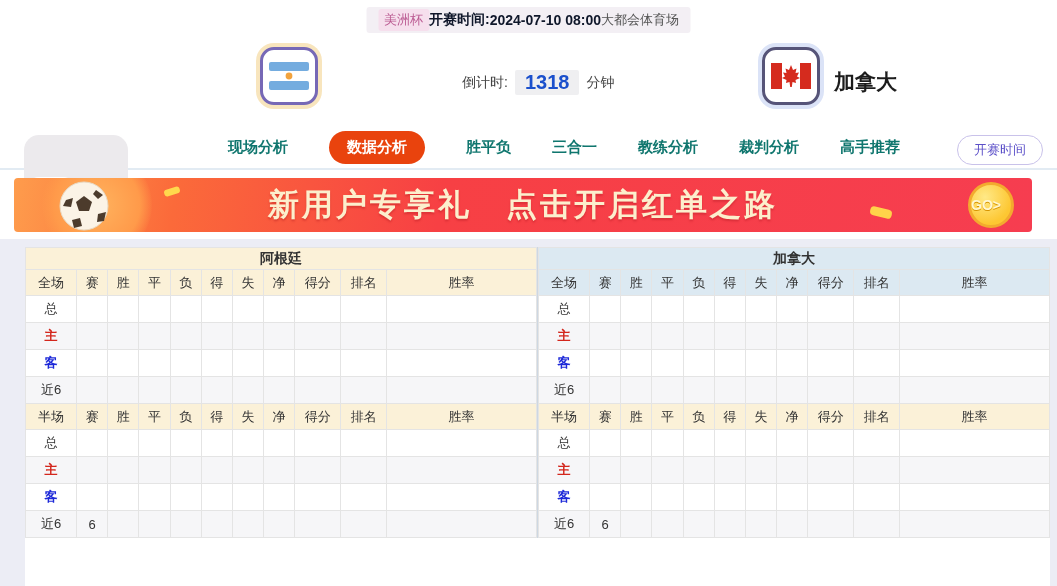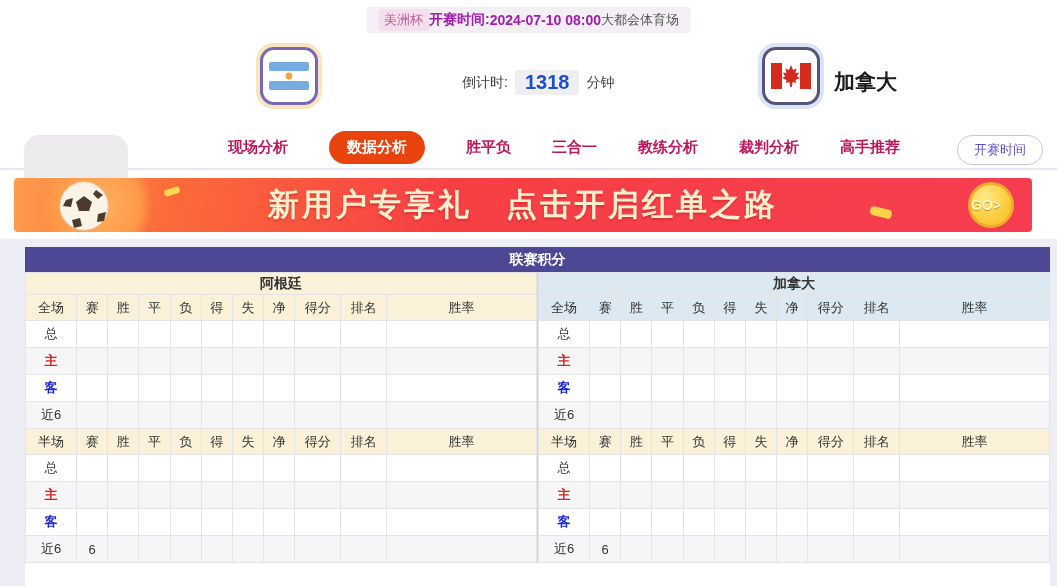--- a/index.html
+++ b/index.html
@@ -5,21 +5,21 @@
   * { margin:0; padding:0; box-sizing:border-box; }
   html,body { background:#fff; }
   body { font-family:"Liberation Sans","DejaVu Sans",sans-serif; }
   .page { position:relative; width:1057px; height:586px; background:#fff; overflow:hidden; }
 
   
   .top-info { position:absolute; top:7px; left:50%; transform:translateX(-50%);
     height:26px; display:flex; align-items:center; padding:0 12px;
     background:#f3eff4; border-radius:3px; white-space:nowrap; }
   .league-tag { background:#f6dfed; color:#bb5a92; font-size:13px; padding:2px 6px; border-radius:3px; }
-  .kick-label,.kick-time { font-size:14px; font-weight:bold; color:#a21caf;text-align:right; }
+  .kick-label,.kick-time { font-size:14px; font-weight:bold; color:#0f172a;text-align:right; }
   .venue { font-size:13px; color:#555; }
 
   
   .match-header { position:absolute; top:36px; left:0; width:100%; height:90px; background:#fff; }
   .team-name { position:absolute; font-size:21px; font-weight:bold; color:#1c1c1c; top:32px; }
   .home-name { left:140px; }
   .away-name { left:834px; }
   .flag-box { position:absolute; top:11px; width:58px; height:58px; background:#fff;
     border-radius:14px; display:flex; align-items:center; justify-content:center; }
   .home-flag { left:260px; border:3px solid #7668b6; box-shadow:0 0 0 4px #f8e5bd; }
@@ -30,21 +30,21 @@
   .cd-value { font-size:20px; font-weight:bold; color:#1b50cc; background:#efeff1; padding:1px 10px; border-radius:2px; }
 
   
   .nav { position:absolute; top:127px; left:0; width:100%; height:43px; background:#fff;
     border-bottom:2px solid #e2ebf3; }
   .lang-toggle { position:absolute; left:24px; top:8px; background:#eceaed; border-radius:15px;
     display:flex; padding:2px; font-size:13px; }
   .lang-opt { padding:16px 12px; border-radius:13px; color:#999; cursor:pointer;margin-top:40px; }
   .lang-opt.selected { background:#fff; color:#444; font-weight:bold; }
   .tabs { position:absolute; left:228px; top:0; height:41px; display:flex; align-items:center; gap:41px; }
-  .tab { font-size:15px; font-weight:bold; color:#be185d; white-space:nowrap; cursor:pointer; }
+  .tab { font-size:15px; font-weight:bold; color:#0f766e; white-space:nowrap; cursor:pointer; }
   .tab.active { background:#e9430d; color:#fff; padding:7px 18px; border-radius:17px; }
   .recent-btn { position:absolute; right:14px; top:8px; background:#fff; border:1px solid #c9c2ea;
     color:#5b4fc8; font-size:13px; padding:5px 16px; border-radius:15px; font-family:inherit; cursor:pointer; }
 
   
   .banner { position:absolute; top:178px; left:14px; width:1018px; height:54px; border-radius:4px;
     background:linear-gradient(100deg,#fe9c4c 0%,#fb6a3a 16%,#f74044 42%,#f63d50 100%);
     display:flex; align-items:center; overflow:hidden; }
   .swirl { position:absolute; left:28px; top:-28px; width:110px; height:110px; border-radius:50%;
     background:radial-gradient(circle,#ffb35e 0%,#ff9a4a 55%,rgba(255,154,74,0) 72%); }
@@ -153,21 +153,20 @@
       <span>新用户专享礼</span><span class="gap"></span><span>点击开启红单之路</span>
     </div>
     <div class="confetti2"></div>
     <div class="go-coin">
       <span>GO&gt;</span>
     </div>
   </div>
 
   <div class="band">
     <div class="panel">
-      <div class="tbl-title">联赛积分</div>
       <div class="halves">
         <div class="half">
             <table class="stats">
               <colgroup>
                 <col style="width: 10%;">
                 <col style="width: 6.1%;">
                 <col style="width: 6.1%;">
                 <col style="width: 6.1%;">
                 <col style="width: 6.1%;">
                 <col style="width: 6.1%;">

